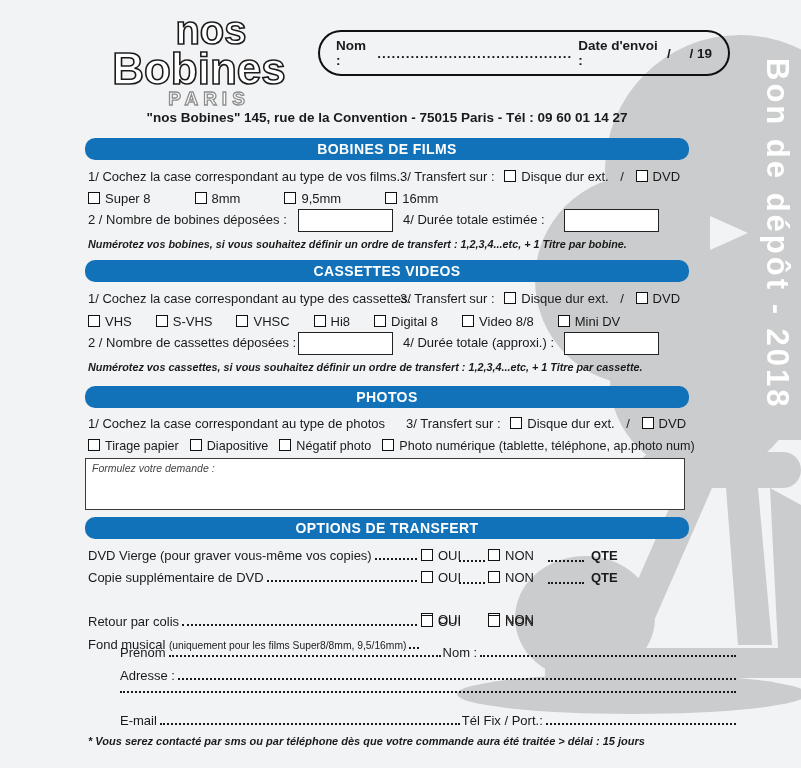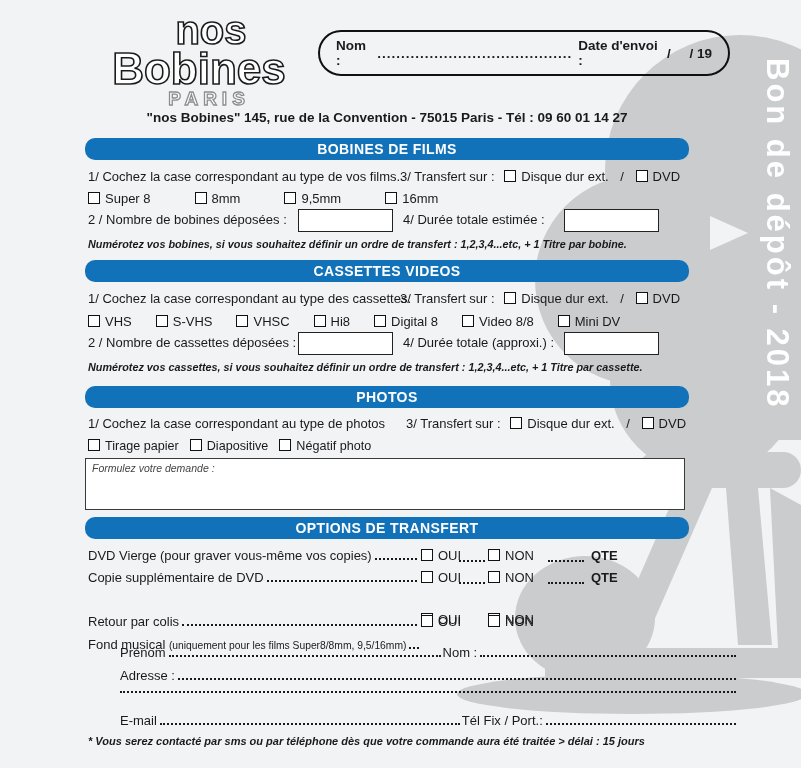--- a/index.html
+++ b/index.html
@@ -184,20 +184,21 @@
         <span class="cb" style="margin-left:6px"></span><span>Disque dur ext.</span>
         <span class="sep">/</span>
         <span class="cb"></span><span>DVD</span>
       </span>
     </div>
 
     <div class="abs row types" style="top:439px; gap:11px; font-size:12.6px">
       <span class="item"><span class="cb"></span><span>Tirage papier</span></span>
       <span class="item"><span class="cb"></span><span>Diapositive</span></span>
       <span class="item"><span class="cb"></span><span>Négatif photo</span></span>
+      <span class="item"><span class="cb"></span><span>Photo numérique (tablette, téléphone, ap.photo num)</span></span>
     </div>
 
     <div class="abs demande">
       <span>Formulez votre demande :</span>
     </div>
 
     <div class="abs bar" style="top:517px">OPTIONS DE TRANSFERT</div>
 
     <div class="abs opt-row" style="top:548px">
       <span class="opt-lead">

